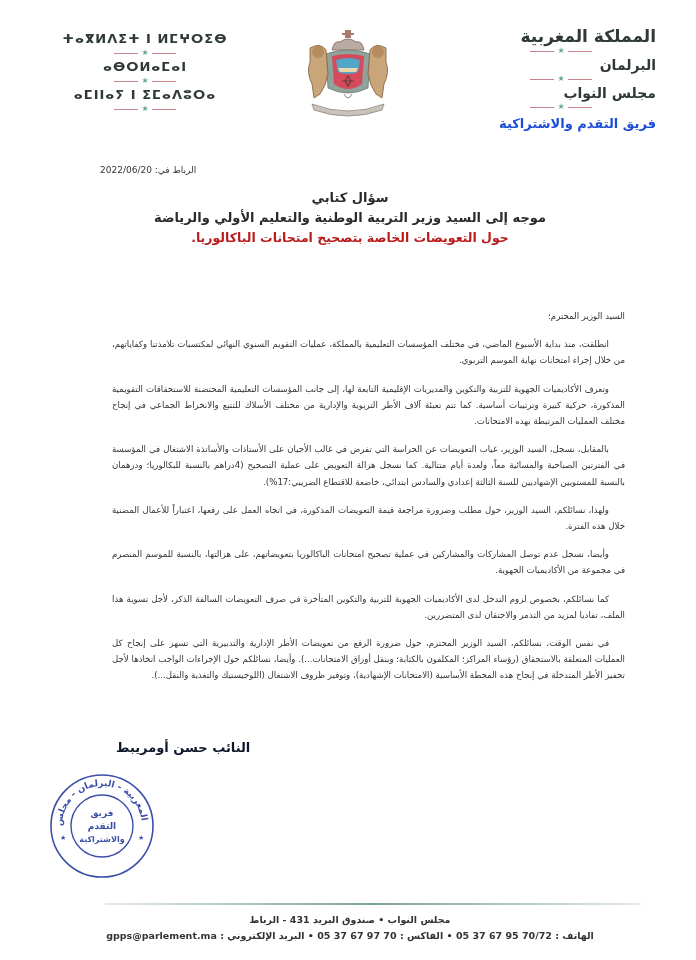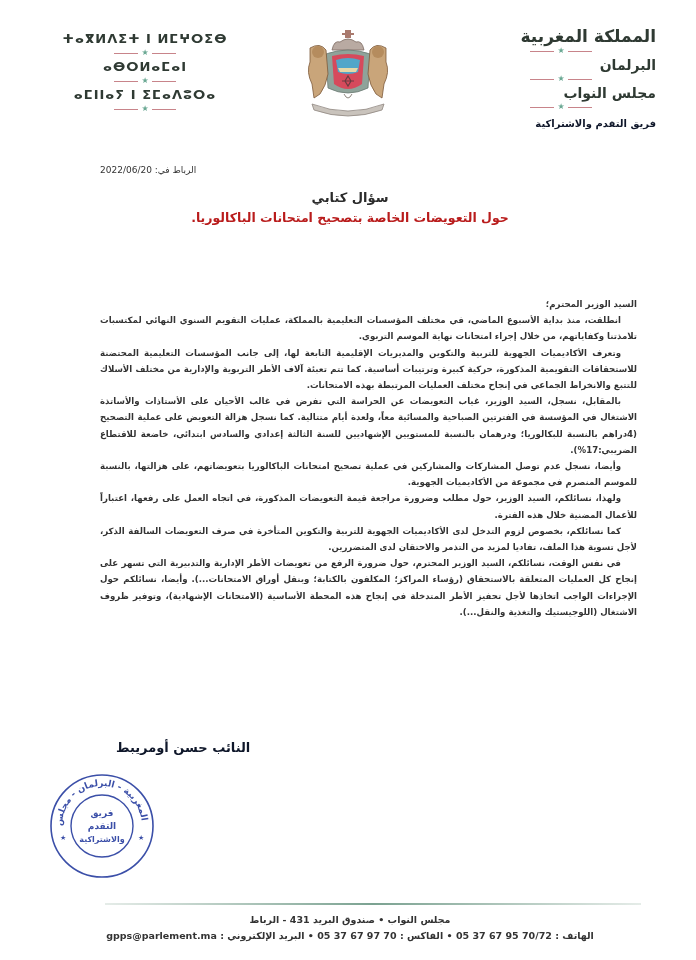--- a/index.html
+++ b/index.html
@@ -3,39 +3,39 @@
 <meta charset="utf-8">
 <style>
   * { box-sizing: border-box; margin: 0; padding: 0; }
   html, body { width: 696px; height: 960px; background: #ffffff; overflow: hidden; }
   body { position: relative; font-family: "DejaVu Sans", sans-serif; color: #2a2a2a; }
 
   
   .hdr-ar { position: absolute; right: 40px; top: 26px; width: 190px; direction: rtl; }
   .hdr-ar .l1 { font-size: 17px; font-weight: bold; color: #2f3a33; line-height: 20px; }
   .hdr-ar .l2, .hdr-ar .l3 { font-size: 14px; font-weight: bold; color: #2f3a33; line-height: 18px; }
-  .hdr-ar .l4 { font-size: 10px; font-weight: bold; color: #0f172a; line-height: 20px; margin-top: 2px; }
+  .hdr-ar .l4 { font-size: 13px; font-weight: bold; color: #1d4ed8; line-height: 20px; margin-top: 2px; }
 
   .hdr-tf { position: absolute; left: 30px; top: 30px; width: 230px; text-align: center; }
   .hdr-tf .t { font-size: 13px; font-weight: bold; color: #2f3a33; line-height: 18px; letter-spacing: 1px; }
 
   .sep { display: flex; align-items: center; justify-content: center; height: 10px; }
   .sep .bar { width: 24px; height: 1px; background: #c8848a; }
   .sep .star { color: #6aa893; font-size: 8px; margin: 0 3px; line-height: 10px; }
 
   .emblem { position: absolute; left: 298px; top: 28px; width: 100px; height: 92px; }
 
   
   .date { position: absolute; left: 100px; top: 165px; font-size: 9px; direction: rtl; color: #333; }
   .title-block { position: absolute; left: 100px; top: 188px; width: 500px; text-align: center; direction: rtl; }
   .title-block .t1 { font-size: 13px; font-weight: bold; color: #2b2b2b; line-height: 20px; }
   .title-block .t2 { font-size: 12.5px; font-weight: bold; color: #b91c1c; line-height: 20px; }
 
   .letter { position: absolute; left: 100px; top: 296px; width: 537px; direction: rtl; text-align: justify; font-size: 8.6px; line-height: 16.2px; color: #333; }
-  .letter p { margin: 0; font-weight: bold; }
+  .letter p { margin: 12px; }
   .letter p.ind { text-indent: 16px; }
   .letter p.closing { text-indent: 50px; margin-top: 2px; }
 
   .signature { position: absolute; left: 116px; top: 740px; font-size: 13px; font-weight: bold; direction: rtl; color: #0f172a; }
 
   .stamp { position: absolute; left: 48px; top: 772px; width: 108px; height: 108px; }
 
   .footer-line { position: absolute; left: 105px; top: 903px; width: 536px; height: 2px; background: linear-gradient(90deg, #e5ece8, #7ba291, #e5ece8); }
   .footer { position: absolute; left: 80px; top: 912px; width: 540px; text-align: center; direction: rtl; color: #333; }
   .footer .f1 { font-size: 9.5px; font-weight: bold; line-height: 16px; }
@@ -107,30 +107,31 @@
   <circle cx="80" cy="24" r="6" fill="#b58c5e"></circle>
 
   <path d="M14 76 Q50 90 86 76 L84 82 Q50 94 16 82 Z" fill="#c9c3bc" stroke="#8f8780" stroke-width="0.8"></path>
   <path d="M46 66 Q50 74 54 66" stroke="#8f8780" stroke-width="1" fill="none"></path>
 </svg>
 
 <div class="date">الرباط في: 2022/06/20</div>
 
 <div class="title-block">
   <div class="t1">سؤال كتابي</div>
+  <div class="t1">موجه إلى السيد وزير التربية الوطنية والتعليم الأولي والرياضة</div>
   <div class="t2">حول التعويضات الخاصة بتصحيح امتحانات الباكالوريا.</div>
 </div>
 
 <div class="letter">
   <p>السيد الوزير المحترم؛</p>
   <p class="ind">انطلقت، منذ بداية الأسبوع الماضي، في مختلف المؤسسات التعليمية بالمملكة، عمليات التقويم السنوي النهائي لمكتسبات تلامذتنا وكفاياتهم، من خلال إجراء امتحانات نهاية الموسم التربوي.</p>
   <p class="ind">وتعرف الأكاديميات الجهوية للتربية والتكوين والمديريات الإقليمية التابعة لها، إلى جانب المؤسسات التعليمية المحتضنة للاستحقاقات التقويمية المذكورة، حركية كبيرة وترتيبات أساسية. كما تتم تعبئة آلاف الأطر التربوية والإدارية من مختلف الأسلاك للتتبع والانخراط الجماعي في إنجاح مختلف العمليات المرتبطة بهذه الامتحانات.</p>
   <p class="ind">بالمقابل، نسجل، السيد الوزير، غياب التعويضات عن الحراسة التي تفرض في غالب الأحيان على الأستاذات والأساتذة الاشتغال في المؤسسة في الفترتين الصباحية والمسائية معاً، ولعدة أيام متتالية. كما نسجل هزالة التعويض على عملية التصحيح (4دراهم بالنسبة للبكالوريا؛ ودرهمان بالنسبة للمستويين الإشهاديين للسنة الثالثة إعدادي والسادس ابتدائي، خاضعة للاقتطاع الضريبي:17%).</p>
+  <p class="ind">ولهذا، نسائلكم، السيد الوزير، حول مطلب وضرورة مراجعة قيمة التعويضات المذكورة، في اتجاه العمل على رفعها، اعتباراً للأعمال المضنية خلال هذه الفترة.</p>
   <p class="ind">وأيضا، نسجل عدم توصل المشاركات والمشاركين في عملية تصحيح امتحانات الباكالوريا بتعويضاتهم، على هزالتها، بالنسبة للموسم المنصرم في مجموعة من الأكاديميات الجهوية.</p>
-  <p class="ind">ولهذا، نسائلكم، السيد الوزير، حول مطلب وضرورة مراجعة قيمة التعويضات المذكورة، في اتجاه العمل على رفعها، اعتباراً للأعمال المضنية خلال هذه الفترة.</p>
   <p class="ind">كما نسائلكم، بخصوص لزوم التدخل لدى الأكاديميات الجهوية للتربية والتكوين المتأخرة في صرف التعويضات السالفة الذكر، لأجل تسوية هذا الملف، تفاديا لمزيد من التذمر والاحتقان لدى المتضررين.</p>
   <p class="ind">في نفس الوقت، نسائلكم، السيد الوزير المحترم، حول ضرورة الرفع من تعويضات الأطر الإدارية والتدبيرية التي تسهر على إنجاح كل العمليات المتعلقة بالاستحقاق (رؤساء المراكز؛ المكلفون بالكتابة؛ وبنقل أوراق الامتحانات...). وأيضا، نسائلكم حول الإجراءات الواجب اتخاذها لأجل تحفيز الأطر المتدخلة في إنجاح هذه المحطة الأساسية (الامتحانات الإشهادية)، وتوفير ظروف الاشتغال (اللوجيستيك والتغذية والنقل...).</p>
 </div>
 
 <div class="signature">النائب حسن أومريبط</div>
 
 <svg class="stamp" viewBox="0 0 108 108">
   <defs>
     <path id="stampArc" d="M 14 54 A 40 40 0 1 1 94 54"></path>
   </defs>

